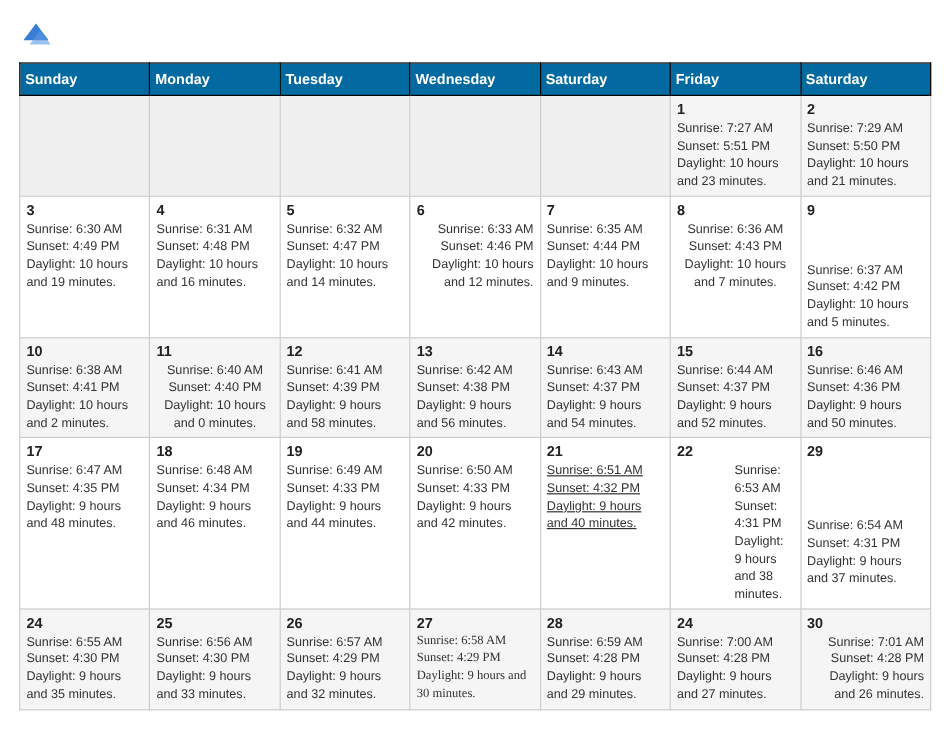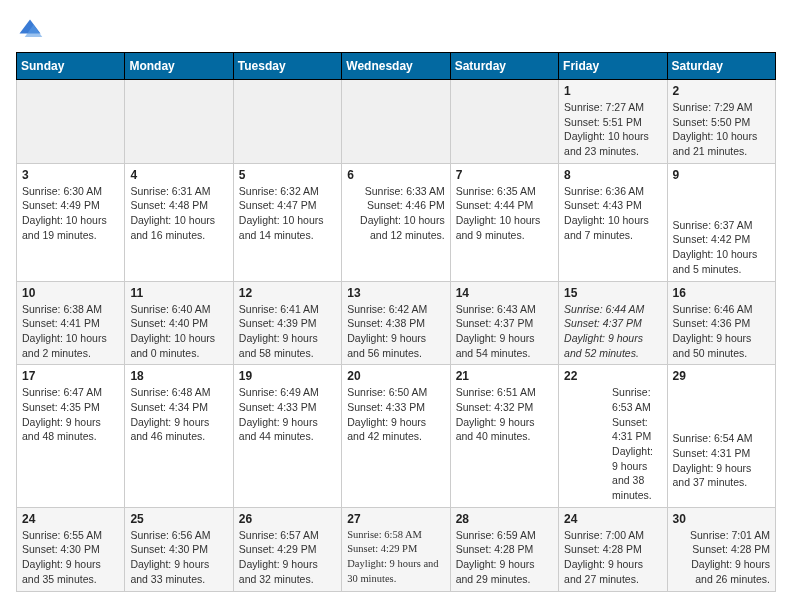--- a/index.html
+++ b/index.html
@@ -165,41 +165,41 @@
 Daylight: 10 hours and 12 minutes.</div>
         </td>
         <td>
           <div class="day-number">7</div>
           <div class="day-info" style="white-space: pre-line;">Sunrise: 6:35 AM
 Sunset: 4:44 PM
 Daylight: 10 hours and 9 minutes.</div>
         </td>
         <td>
           <div class="day-number">8</div>
-          <div class="day-info" style="white-space: pre-line;">Sunrise: 6:36 AM
+          <div class="day-info" style="white-space: pre-line; text-align: center;">Sunrise: 6:36 AM
 Sunset: 4:43 PM
 Daylight: 10 hours and 7 minutes.</div>
         </td>
         <td>
           <div class="day-number">9</div>
           <div class="day-info" style="white-space: pre-line; margin-top: 36px;">Sunrise: 6:37 AM
 Sunset: 4:42 PM
 Daylight: 10 hours and 5 minutes.</div>
         </td>
       </tr>
       <tr>
         <td>
           <div class="day-number">10</div>
           <div class="day-info" style="white-space: pre-line;">Sunrise: 6:38 AM
 Sunset: 4:41 PM
 Daylight: 10 hours and 2 minutes.</div>
         </td>
         <td>
           <div class="day-number">11</div>
-          <div class="day-info" style="white-space: pre-line;">Sunrise: 6:40 AM
+          <div class="day-info" style="white-space: pre-line; text-align: center;">Sunrise: 6:40 AM
 Sunset: 4:40 PM
 Daylight: 10 hours and 0 minutes.</div>
         </td>
         <td>
           <div class="day-number">12</div>
           <div class="day-info" style="white-space: pre-line;">Sunrise: 6:41 AM
 Sunset: 4:39 PM
 Daylight: 9 hours and 58 minutes.</div>
         </td>
         <td>
@@ -209,21 +209,21 @@
 Daylight: 9 hours and 56 minutes.</div>
         </td>
         <td>
           <div class="day-number">14</div>
           <div class="day-info" style="white-space: pre-line;">Sunrise: 6:43 AM
 Sunset: 4:37 PM
 Daylight: 9 hours and 54 minutes.</div>
         </td>
         <td>
           <div class="day-number">15</div>
-          <div class="day-info" style="white-space: pre-line; font-style: italic;">Sunrise: 6:44 AM
+          <div class="day-info" style="white-space: pre-line;">Sunrise: 6:44 AM
 Sunset: 4:37 PM
 Daylight: 9 hours and 52 minutes.</div>
         </td>
         <td>
           <div class="day-number">16</div>
           <div class="day-info" style="white-space: pre-line;">Sunrise: 6:46 AM
 Sunset: 4:36 PM
 Daylight: 9 hours and 50 minutes.</div>
         </td>
       </tr>
@@ -247,21 +247,21 @@
 Daylight: 9 hours and 44 minutes.</div>
         </td>
         <td>
           <div class="day-number">20</div>
           <div class="day-info" style="white-space: pre-line;">Sunrise: 6:50 AM
 Sunset: 4:33 PM
 Daylight: 9 hours and 42 minutes.</div>
         </td>
         <td>
           <div class="day-number">21</div>
-          <div class="day-info" style="white-space: pre-line;">Sunrise: 6:51 AM
+          <div class="day-info" style="white-space: pre-line; text-decoration: underline;">Sunrise: 6:51 AM
 Sunset: 4:32 PM
 Daylight: 9 hours and 40 minutes.</div>
         </td>
         <td>
           <div class="day-number">22</div>
           <div class="day-info" style="white-space: pre-line; margin-left: 48px;">Sunrise: 6:53 AM
 Sunset: 4:31 PM
 Daylight: 9 hours and 38 minutes.</div>
         </td>
         <td>

